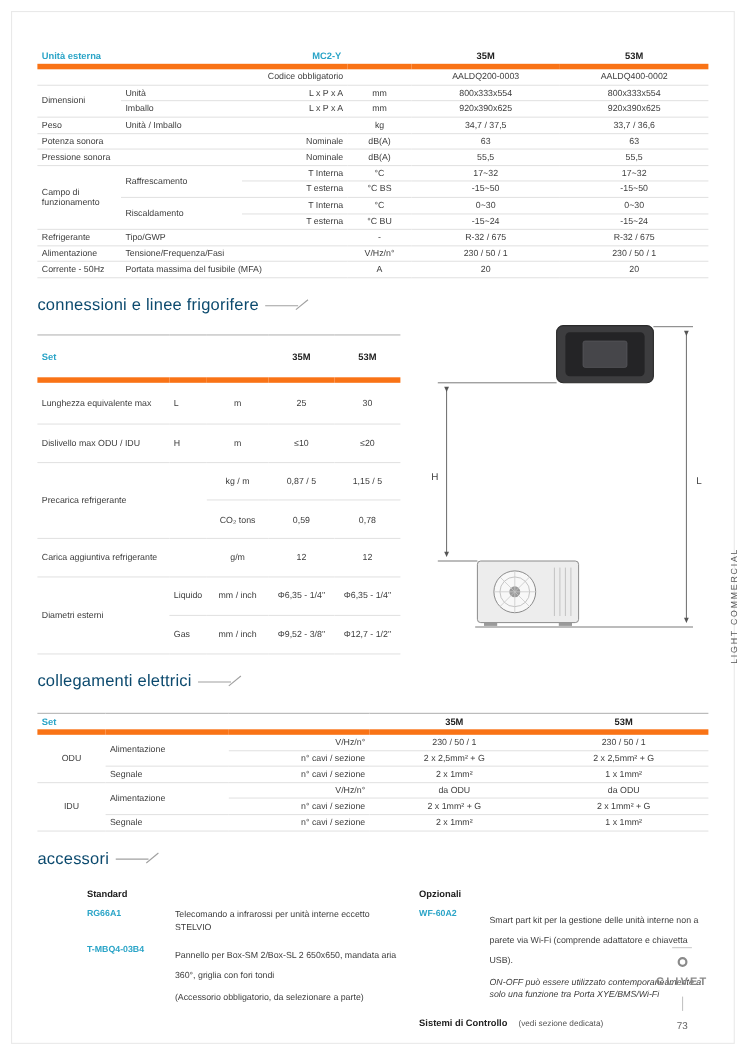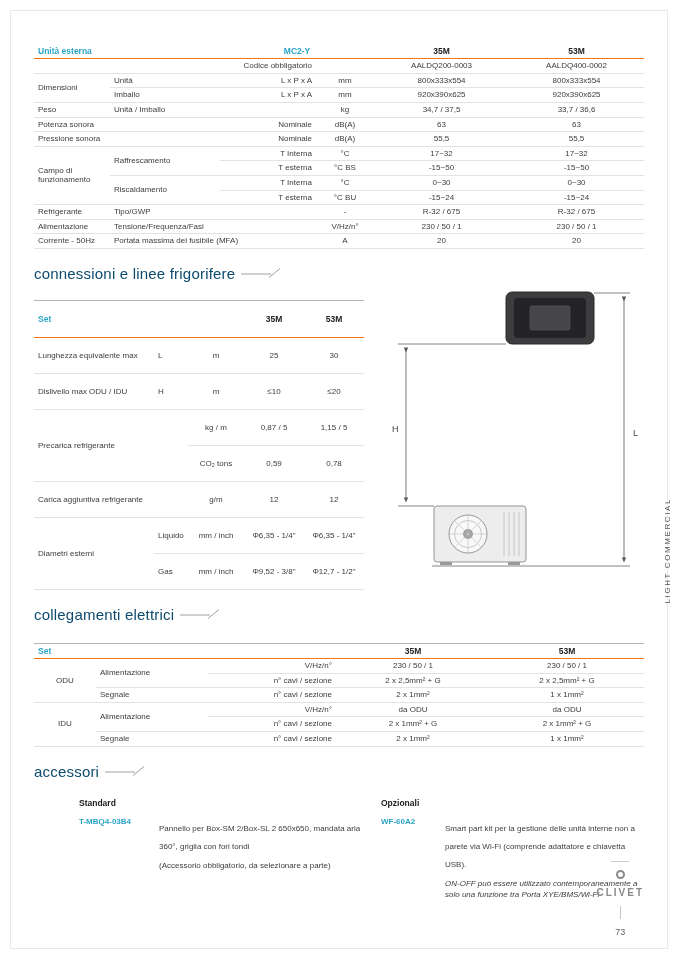--- a/index.html
+++ b/index.html
@@ -7,21 +7,21 @@
   body { font-family:"Liberation Sans", sans-serif; }
   .page { position:relative; width:678px; height:959px; background:#fff; overflow:hidden; }
   .frame { position:absolute; inset:10px; border:1px solid #e9e9e9; pointer-events:none; }
   .content { position:absolute; left:34px; right:34px; top:44px; }
 
   table { border-collapse:collapse; table-layout:fixed; font-size:8px; color:#3c3c3c; }
   .t-full { width:610px; }
   .t-small { width:330px; }
   td { padding:2px 4px; border-bottom:1px solid #e3e3e3; line-height:1.2; vertical-align:middle;
        overflow:hidden; white-space:nowrap; }
-  tr.head td { border-bottom:1px solid #f97316; font-weight:bold; color:#222; font-size:8.5px; }
+  tr.head td { border-bottom:5px solid #f97316; font-weight:bold; color:#222; font-size:8.5px; }
   .rule-top tr.head td { border-top:1px solid #b5b5b5; }
   tr.head td.blue, td.blue { color:var(--accent,#2aa4c7); }
   .ra { text-align:right; }
   .ce { text-align:center; }
 
   .section-title { display:flex; align-items:center; gap:6px; font-size:15px; color:#0c4a6e;
                    margin-top:16px; letter-spacing:0.2px; }
   .sec-rule { flex:0 0 auto; }
 
   .freon-row { display:flex; margin-top:18px; }
@@ -357,37 +357,45 @@
       <svg class="sec-rule" width="42" height="12">
         <line x1="0" y1="7" x2="30" y2="7" stroke="#a0a0a0" stroke-width="1"></line>
         <line x1="28" y1="10.5" x2="39" y2="1.5" stroke="#a0a0a0" stroke-width="1"></line>
       </svg>
     </div>
 
     <div class="acc-grid">
       <div>
         <div class="acc-head">Standard</div>
         <div class="acc-item">
+          <span class="acc-code">RG66A1</span>
+          <span class="acc-desc">Telecomando a infrarossi per unità interne eccetto STELVIO</span>
+        </div>
+        <div class="acc-item">
           <span class="acc-code">T-MBQ4-03B4</span>
           <span>
             <span class="acc-desc">Pannello per Box-SM 2/Box-SL 2 650x650, mandata aria 360°, griglia con fori tondi</span>
             <div class="acc-note">(Accessorio obbligatorio, da selezionare a parte)</div>
           </span>
         </div>
       </div>
 
       <div>
         <div class="acc-head">Opzionali</div>
         <div class="acc-item narrow">
           <span class="acc-code">WF-60A2</span>
           <span>
             <span class="acc-desc">Smart part kit per la gestione delle unità interne non a parete via Wi-Fi (comprende adattatore e chiavetta USB).</span>
             <div class="acc-italic">ON-OFF può essere utilizzato contemporaneamente a solo una funzione tra Porta XYE/BMS/Wi-Fi</div>
           </span>
         </div>
+        <div class="controls-row">
+          <span class="controls-label">Sistemi di Controllo</span>
+          <span class="controls-note">(vedi sezione dedicata)</span>
+        </div>
       </div>
     </div>
 
   </div>
 
   <div class="side-label">LIGHT COMMERCIAL</div>
 
   <div class="footer">
     <span class="footer-line"></span>
     <span class="logo-ring"></span>

